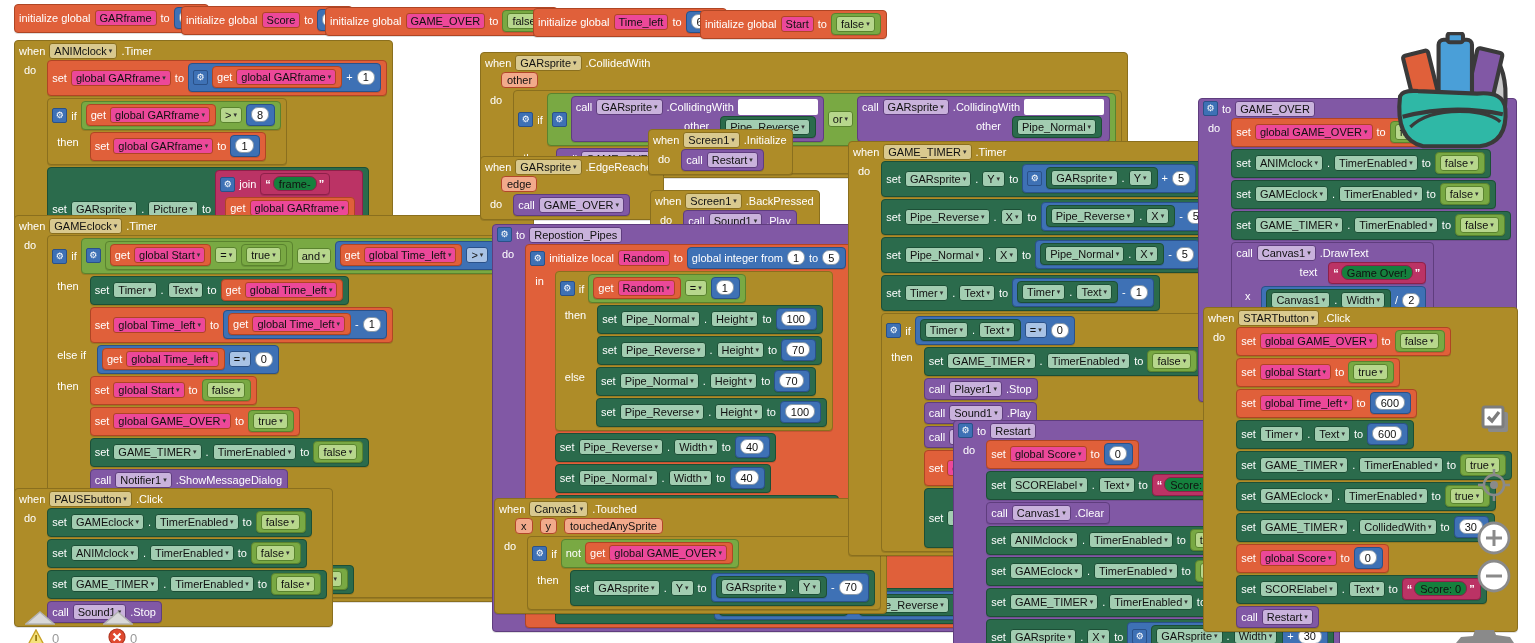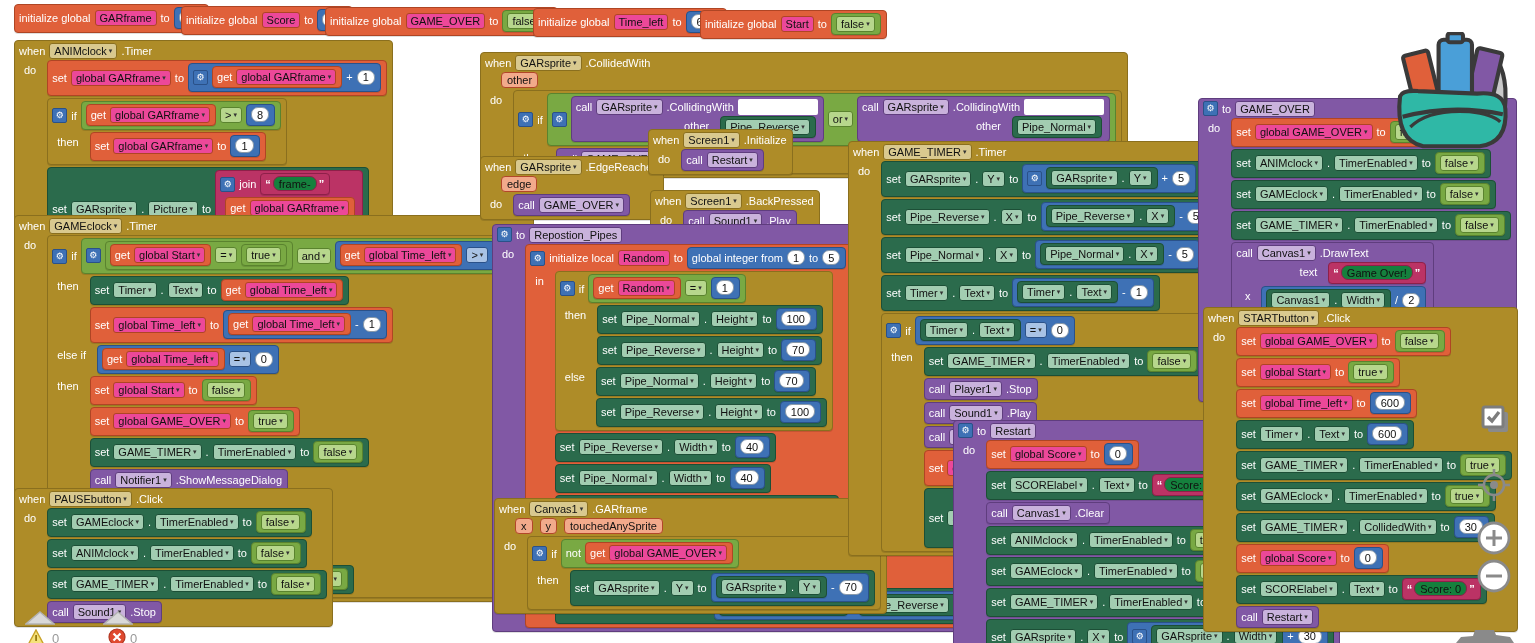--- a/index.html
+++ b/index.html
@@ -1110,21 +1110,21 @@
           </div>
         </div>
       </div></div>
   <div class="stack" style="left:494px;top:498px"><div class="blk c-e">
         <div class="bh">
           <span class="bl">when</span>
           <span class="fld dd">
             <span>Canvas1</span>
             <span class="car">▾</span>
           </span>
-          <span class="bl">.GARframe</span>
+          <span class="bl">.Touched</span>
         </div>
         <div class="brow chips">
           <span class="chip">x</span>
           <span class="chip">y</span>
           <span class="chip">touchedAnySprite</span>
         </div>
         <div class="brow">
           <span class="blab">do</span>
           <div class="bstack">
             <div class="srow"><div class="blk c-e">

